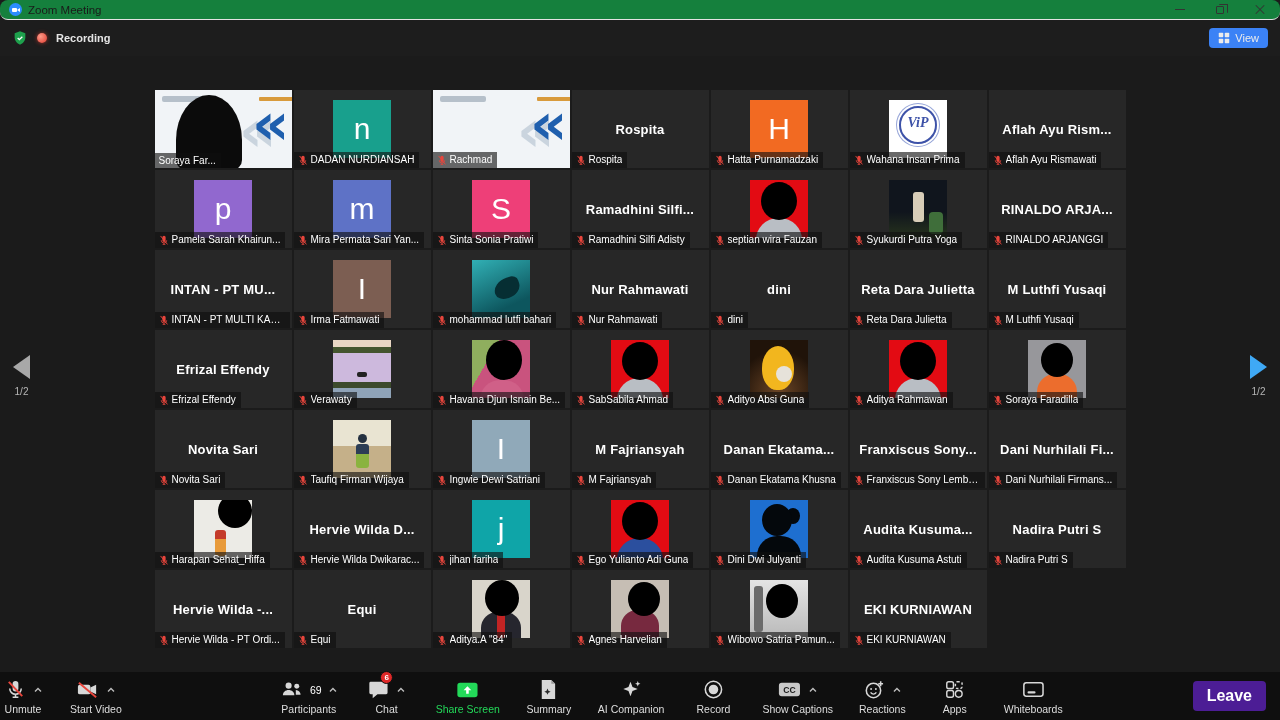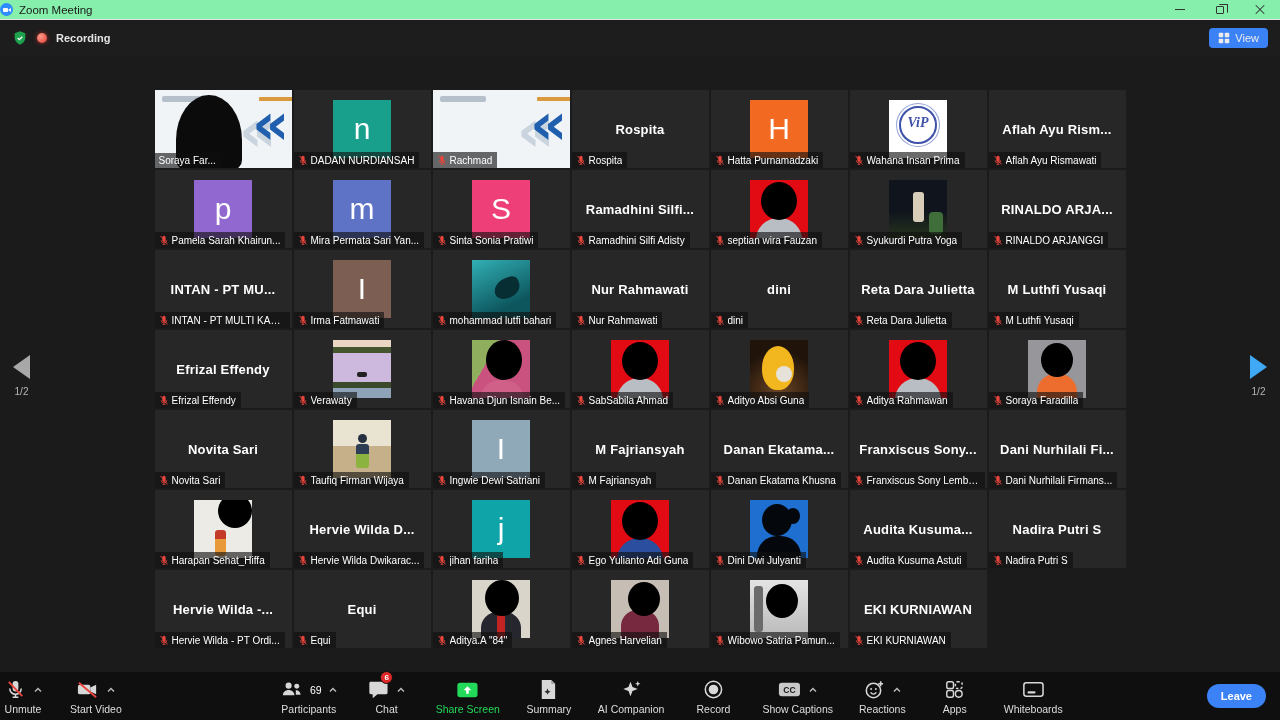--- a/index.html
+++ b/index.html
@@ -1,20 +1,20 @@
 <!DOCTYPE html>
 <html><head>
 <meta charset="utf-8">
 <style>
   * { box-sizing: border-box; margin: 0; padding: 0; }
   html,body { width:1280px; height:720px; overflow:hidden; }
   body { background:#1b1b1b; font-family:"Liberation Sans","DejaVu Sans",sans-serif; position:relative; cursor:default; }
 
   
-  .titlebar { height:20px; background:#86efac; border-bottom:1px solid #e3e3e3; display:flex; align-items:center; padding-left:0; gap:6px; position:relative; }
+  .titlebar { height:20px; background:#15803d; border-bottom:1px solid #e3e3e3; display:flex; align-items:center; padding-left:9px; gap:6px; position:relative;border-radius:8px; }
   .zoom-logo { width:13px; height:13px; border-radius:50%; background:#2d8cff; position:relative; flex:none; }
   .zoom-logo::before { content:""; position:absolute; left:3px; top:4.5px; width:5px; height:4px; background:#fff; border-radius:1px; }
   .zoom-logo::after { content:""; position:absolute; right:2px; top:4.5px; border-top:2px solid transparent; border-bottom:2px solid transparent; border-right:3px solid #fff; }
   .win-title { font-size:11.5px; color:#1a1a1a; }
   .win-controls { position:absolute; right:0; top:0; height:19px; display:flex; }
   .win-btn { width:40px; height:19px; display:flex; align-items:center; justify-content:center; }
   .glyph-min { width:10px; height:1px; background:#333; }
   .glyph-max { width:8px; height:8px; border:1px solid #333; border-radius:1px; position:relative; }
   .glyph-max::before { content:""; position:absolute; left:1.5px; top:-3px; width:8px; height:8px; border:1px solid #333; border-left:none; border-bottom:none; border-radius:1px; }
   .glyph-close { position:relative; width:10px; height:10px; }
@@ -29,21 +29,21 @@
   .view-btn { margin-left:auto; background:#3b82f6; border-radius:4px; color:#ececec; font-size:11px; display:flex; align-items:center; gap:5px; padding:4px 9px; }
 
   
   .main { position:absolute; top:56px; bottom:48px; left:0; right:0; }
   .grid { display:grid; grid-template-columns:repeat(7,137px); grid-auto-rows:78px; gap:2px; justify-content:center; margin-top:34px; }
   .tile { background:#272727; position:relative; display:flex; align-items:center; justify-content:center; overflow:hidden; }
   .tile.active { outline:2px solid #c9d649; outline-offset:-2px; z-index:2; }
   .center-name { color:#fff; font-size:13px; font-weight:bold; white-space:nowrap; overflow:hidden; max-width:93%; letter-spacing:.2px; }
   .sq { width:58px; height:58px; position:relative; overflow:hidden; flex:none; }
   .avatar { display:flex; align-items:center; justify-content:center; color:#fff; font-size:30px; }
-  .plabel { position:absolute; left:0; bottom:0; background:rgba(14,14,14,.62); color:#fff; font-size:10px; padding:2px 5px 2px 4px; display:flex; align-items:center; gap:3px; max-width:calc(100% - 2px); z-index:3; }
+  .plabel { position:absolute; left:0; bottom:0; background:rgba(14,14,14,.62); color:#fff; font-size:10px; padding:2px 5px 2px 4px; display:flex; align-items:flex-start; gap:3px; max-width:calc(100% - 2px); z-index:3; }
   .plabel span { white-space:nowrap; overflow:hidden; text-overflow:ellipsis; }
   .plabel svg { flex:none; }
   .vid { position:absolute; inset:0; }
 
   
   .v-slide, .v-slide-person { background:#f1f4f7; }
   .v-slide::before, .v-slide-person::before { content:""; position:absolute; left:7px; top:6px; width:46px; height:6px; background:#b6c0ca; border-radius:2px; box-shadow:96px 0 0 -1px #d89a3c, 106px 1px 0 -2px #4a88c8; }
   .v-slide::after, .v-slide-person::after { content:"«"; position:absolute; right:2px; top:44%; transform:translateY(-50%); font-size:58px; font-weight:bold; color:#1f5fae; line-height:0; font-family:"DejaVu Sans",sans-serif; text-shadow:-13px 7px 0 rgba(170,186,202,.55); }
   .figure { position:absolute; left:16%; bottom:-2px; width:48%; height:96%; background:#0b0b0b; border-radius:50% 50% 10px 10px / 60% 60% 10px 10px; z-index:2; }
 
@@ -104,21 +104,21 @@
   .toolbar { position:absolute; left:0; right:0; bottom:0; height:48px; background:#0f0f0f; display:flex; align-items:center; }
   .tb-left { display:flex; gap:24px; padding-left:0; }
   .tb-center { position:absolute; left:50%; transform:translateX(-46%); display:flex; gap:26px; }
   .tb-item { display:flex; flex-direction:column; align-items:center; gap:1px; min-width:46px; cursor:pointer; }
   .icon-row { position:relative; display:flex; align-items:center; gap:5px; height:25px; }
   .tb-label { font-size:10.5px; color:#dedede; white-space:nowrap; }
   .tb-item.accent .tb-label { color:#23d959; }
   .badge { position:absolute; top:-6px; left:13px; background:#e02828; color:#fff; font-size:8px; min-width:13px; height:13px; border-radius:7px; display:flex; align-items:center; justify-content:center; font-weight:bold; padding:0 2px; border:1px solid #0f0f0f; }
   .count { color:#fff; font-size:10.5px; }
   .caret { margin-left:1px; }
-  .leave-btn { position:absolute; right:14px; top:50%; transform:translateY(-50%); background:#3b82f6; color:#fff; font-size:11px; font-weight:bold; padding:6px 14px; border-radius:12px; border:none; cursor:pointer; font-family:inherit; }
+  .leave-btn { position:absolute; right:14px; top:50%; transform:translateY(-50%); background:#4c1d95; color:#fff; font-size:16px; font-weight:bold; padding:6px 14px; border-radius:4px; border:none; cursor:pointer; font-family:inherit; }
 </style>
 </head>
 <body>
 
 <div class="titlebar">
   <span class="zoom-logo"></span>
   <span class="win-title">Zoom Meeting</span>
   <div class="win-controls">
     <div class="win-btn">
         <span class="glyph-min"></span>

